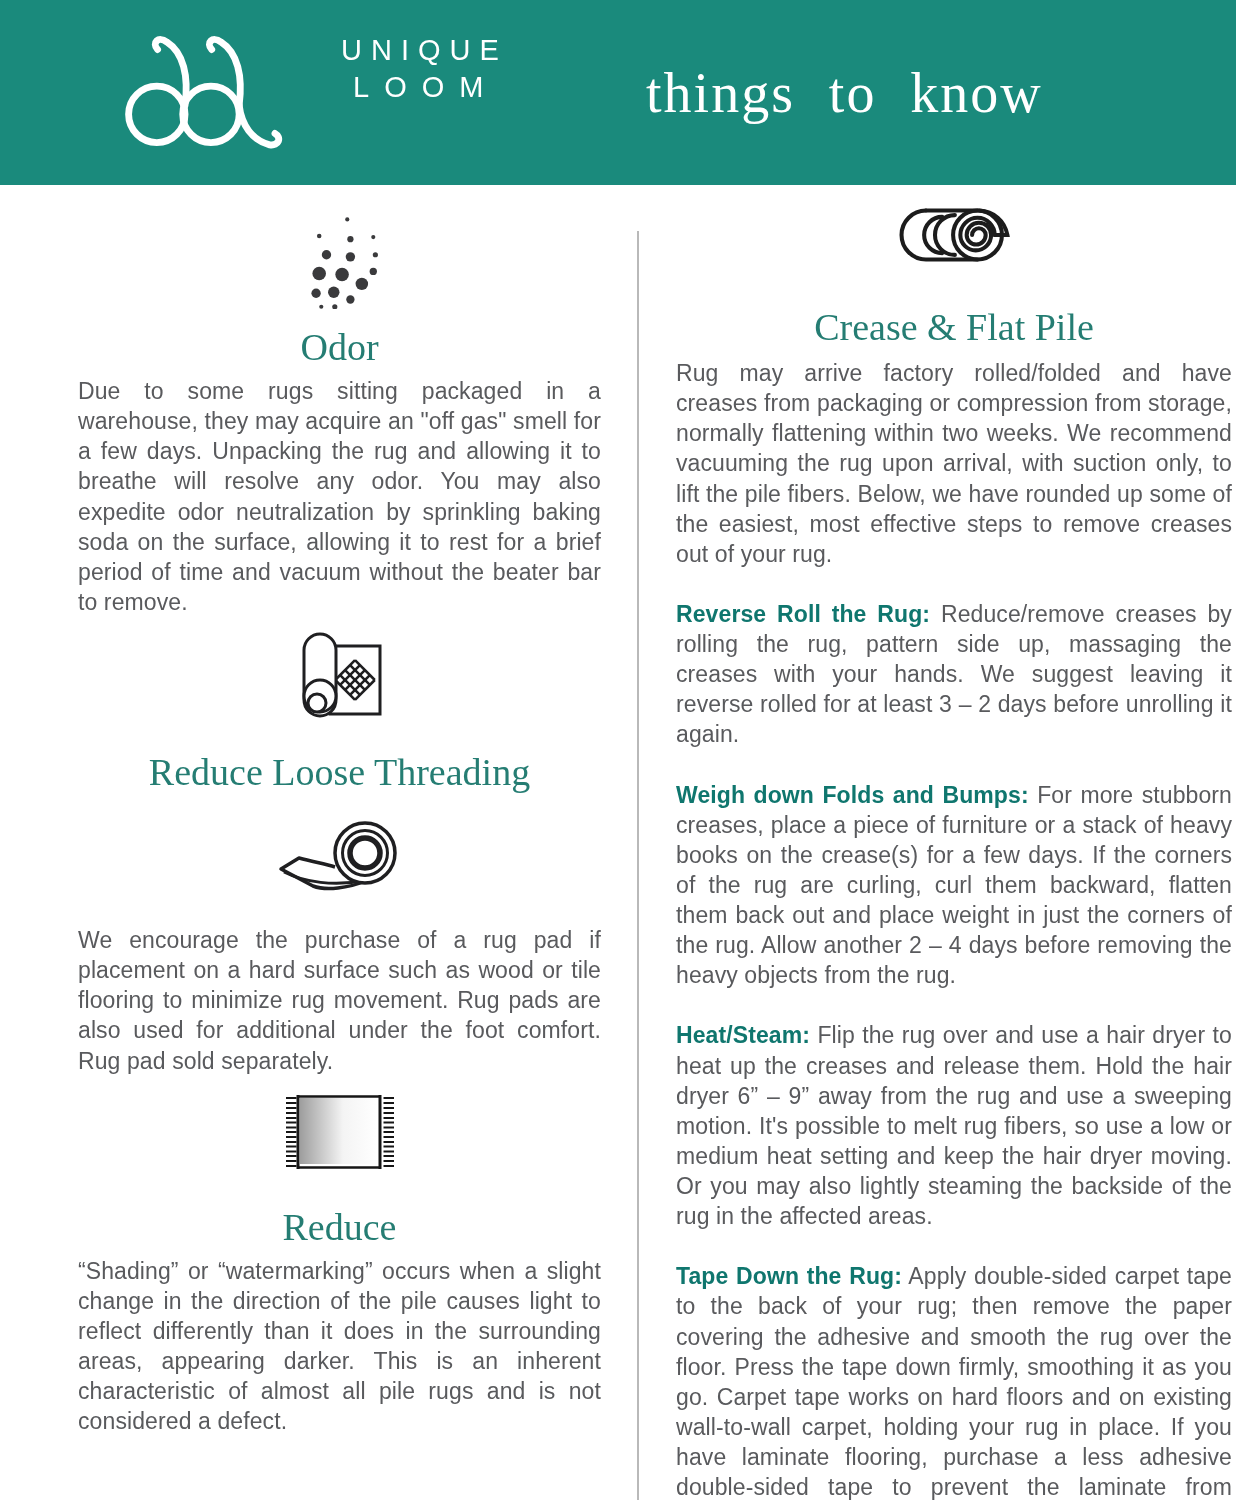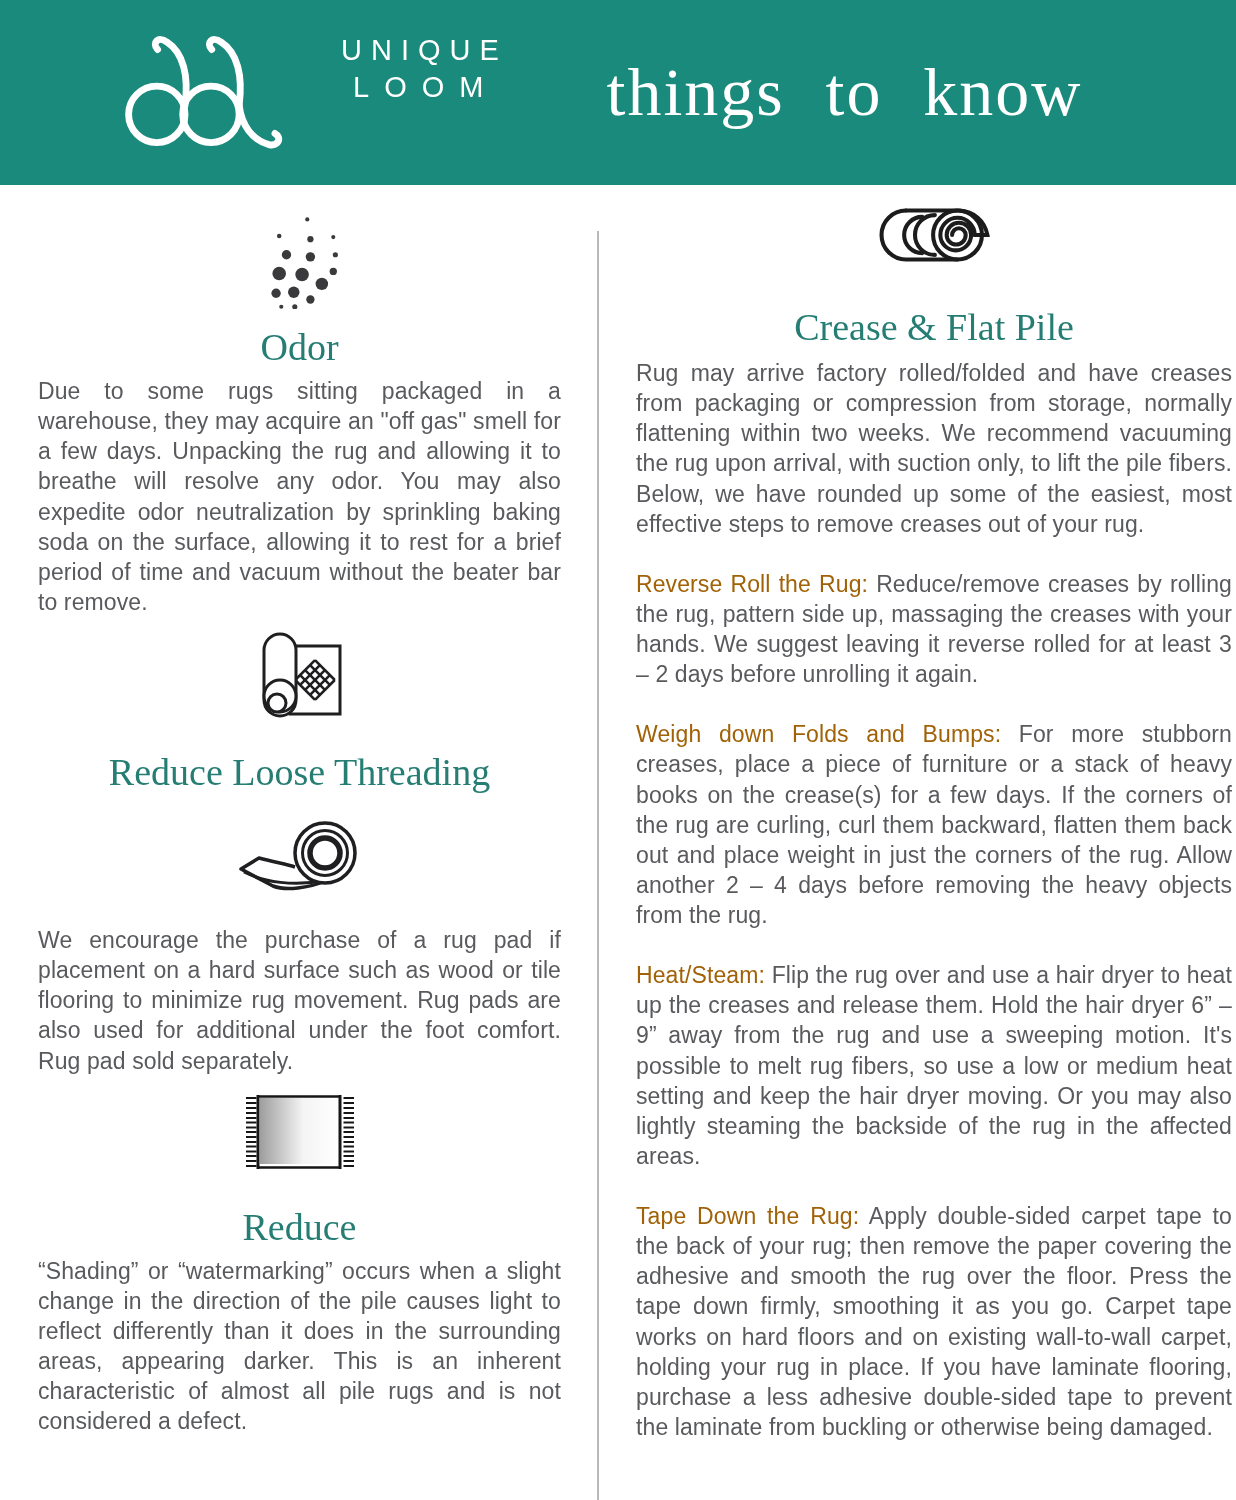--- a/index.html
+++ b/index.html
@@ -25,48 +25,48 @@
   .brand-lines { color:#ffffff; font-size:29px; line-height:1.28; font-weight:400; }
   .brand-line1 { letter-spacing:9px; display:block; }
   .brand-line2 { letter-spacing:15px; display:block; padding-left:12px; }
   .banner-title {
     flex:1;
     text-align:center;
     padding-right:55px;
     color:#ffffff;
     font-family:"Liberation Serif", serif;
     font-weight:400;
-    font-size:68px;
+    font-size:56px;
     letter-spacing:2px;
     word-spacing:0.32em;
   }
   
   .columns { display:flex; align-items:stretch; height:1315px; }
-  .col-left  { width:597px; padding:26px 36px 12px 38px; }
+  .col-left  { width:597px; padding:26px 36px 12px 38px;margin-left:40px; }
   .divider   { width:2px; background:#b9b9b9; margin-top:46px; }
   .col-right { flex:1; padding:12px 4px 0 37px; }
 
   .icon-wrap { text-align:center; }
   .sec-title {
     font-family:"Liberation Serif", serif;
     font-weight:400;
     color:#257d73;
     font-size:38px;
     text-align:center;
     margin:0 0 7px 0;
   }
   .body-text {
     color:#595a5d;
     font-size:23px;
     line-height:1.31;
     text-align:justify;
     letter-spacing:0.1px;
   }
   .tip { margin-top:30px; }
-  .tip b { color:#a16207; font-weight:400; }
+  .tip b { color:#0f766e; font-weight:700; }
 
   
   .sec-odor .icon-wrap      { margin:2px 0 12px; }
   .sec-threading            { margin-top:13px; }
   .sec-threading .icon-wrap { margin-bottom:14px; }
   .sec-rugpad               { margin-top:13px; }
   .sec-rugpad .icon-wrap    { margin-bottom:14px; }
   .sec-shading              { margin-top:15px; }
   .sec-shading .icon-wrap   { margin-bottom:28px; }
 

